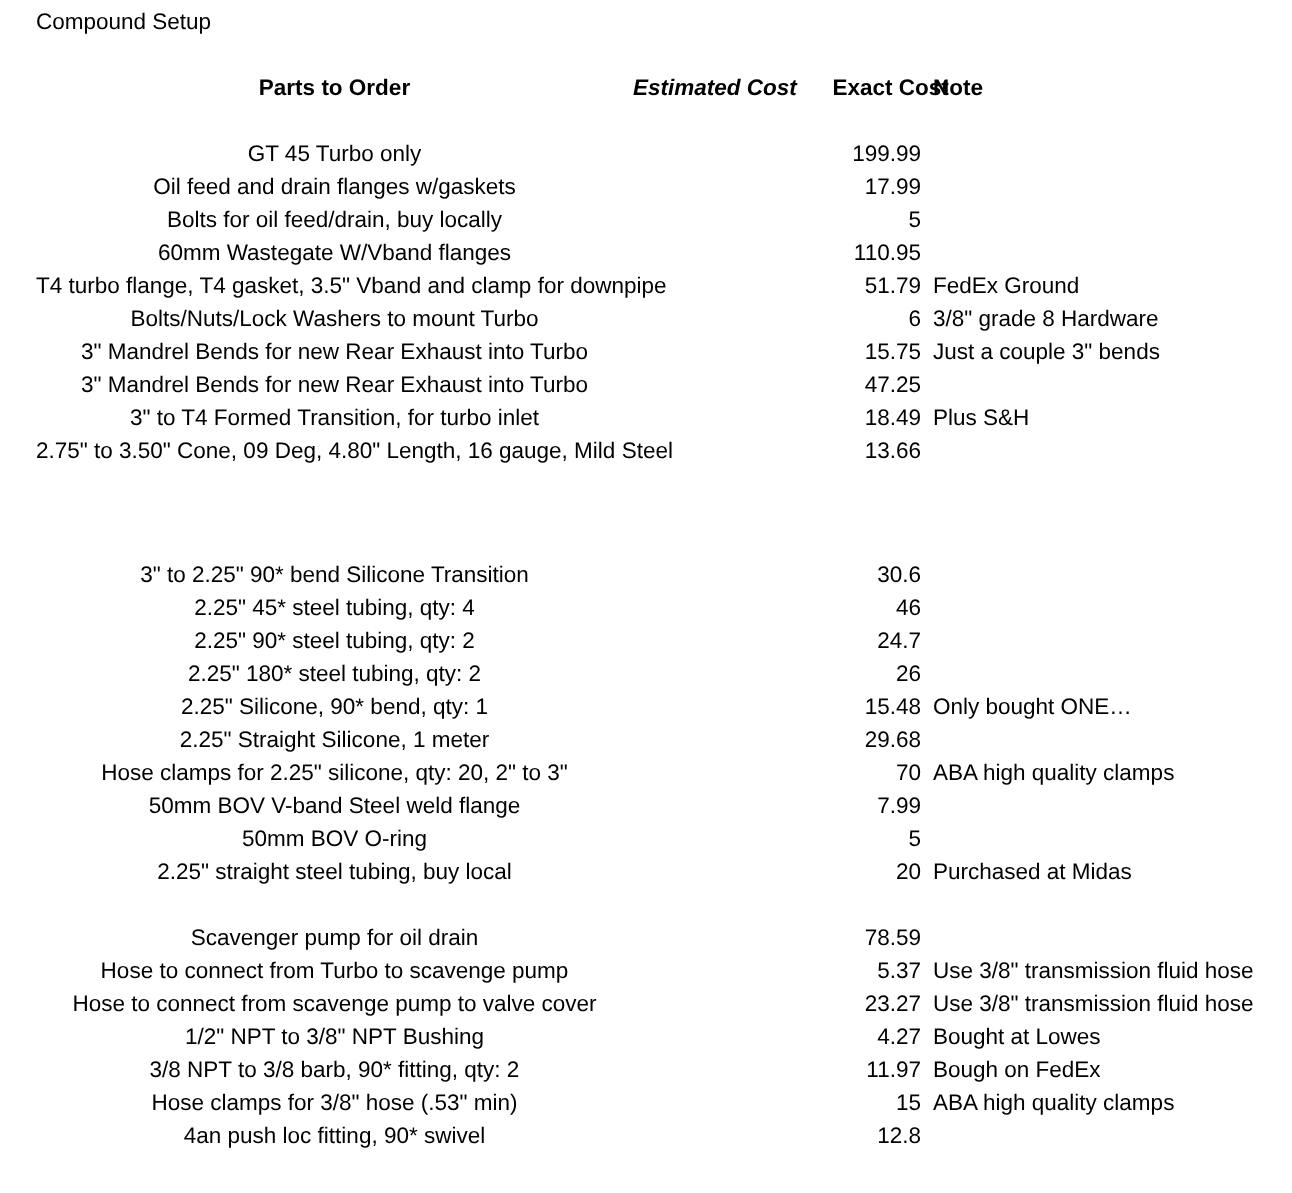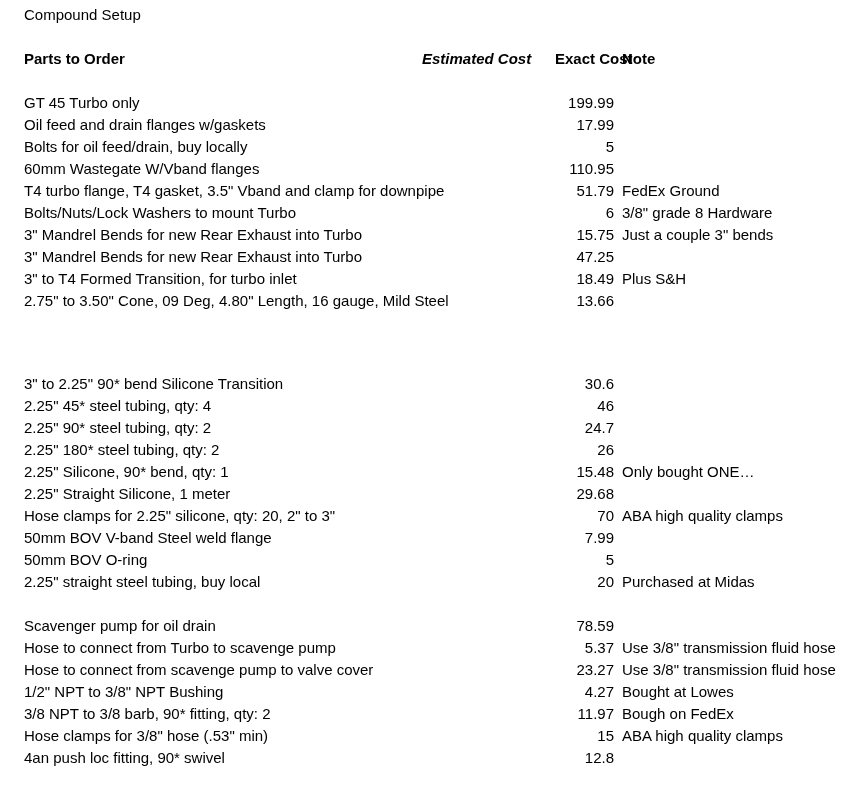--- a/index.html
+++ b/index.html
@@ -28,21 +28,21 @@
   .row {
     display: grid;
     grid-template-columns: 398px 110px 84px 1fr;
     height: 22px;
     line-height: 22px;
   }
   .cell {
     white-space: nowrap;
     overflow: visible;
   }
-  .cell-item { text-align: left; }
+  .cell-item { text-align: center; }
   .cell-est  { text-align: right; font-style: italic; }
   .cell-exact { text-align: right; padding-right: 2px; }
   .cell-note { text-align: left; padding-left: 6px; }
   .row.header { font-weight: bold; }
   .row.header .cell-est { text-align: left; }
   .row.header .cell-exact { text-align: left; padding-left: 7px; padding-right: 0; margin-left: 16px; }
   #groups .group:nth-child(1) { margin-bottom: 61px; } 
   #groups .group:nth-child(2) { margin-bottom: 22px; } 
 </style>
 </head>

